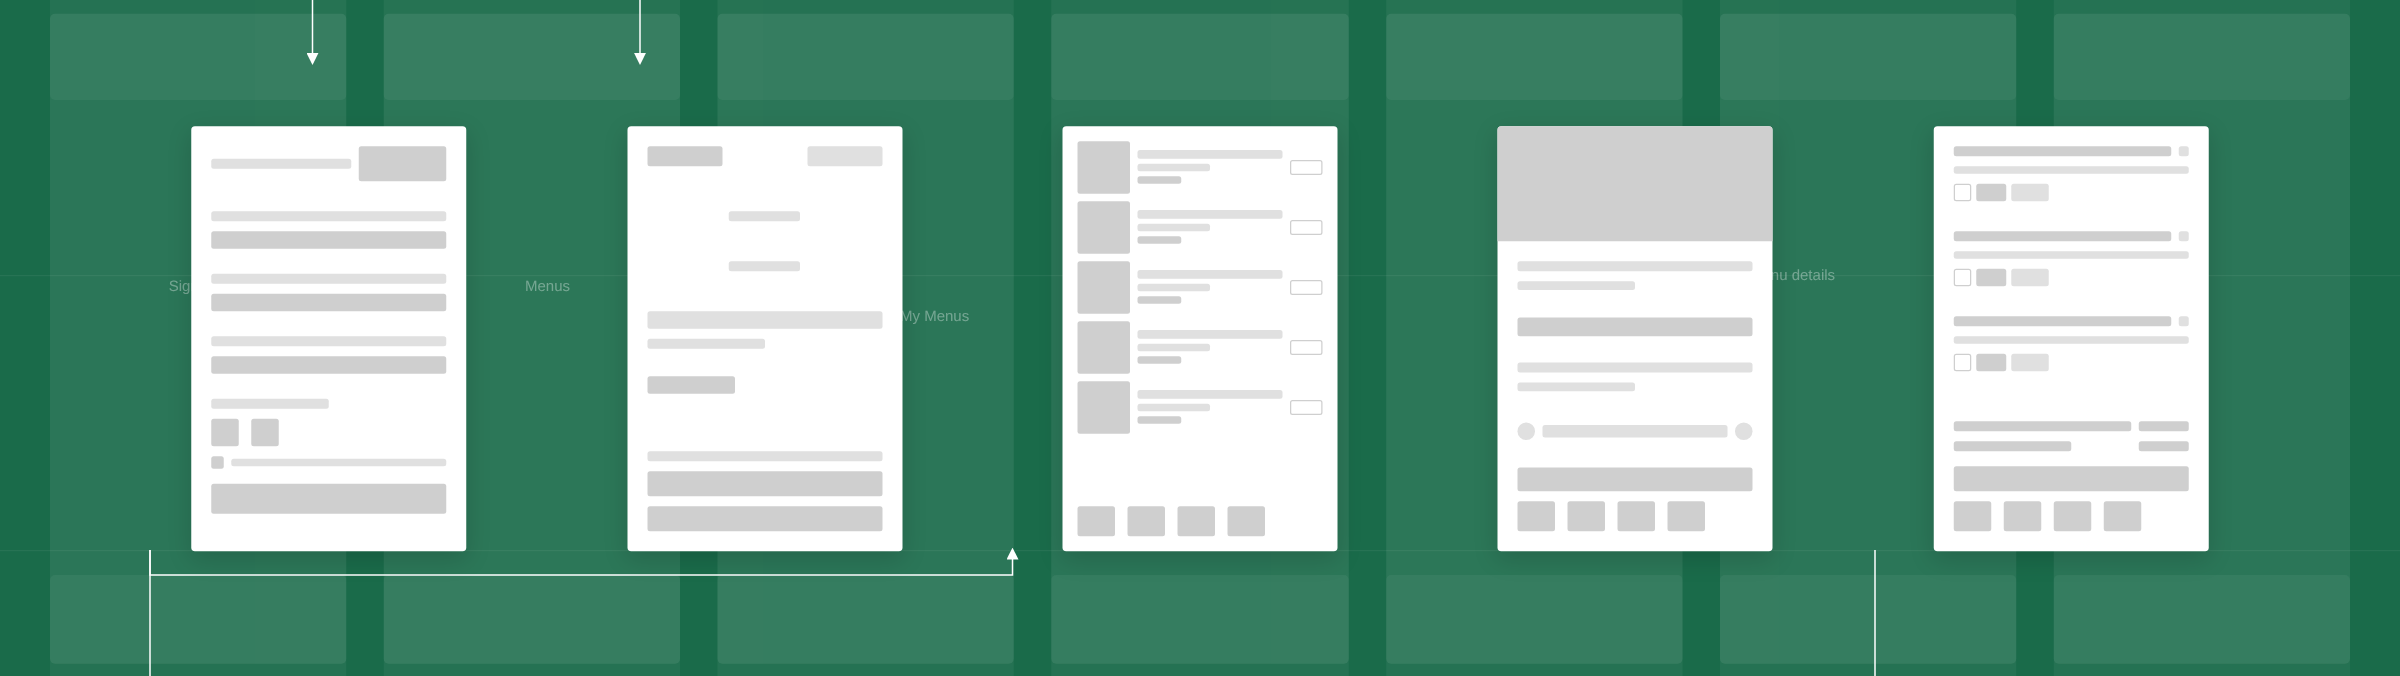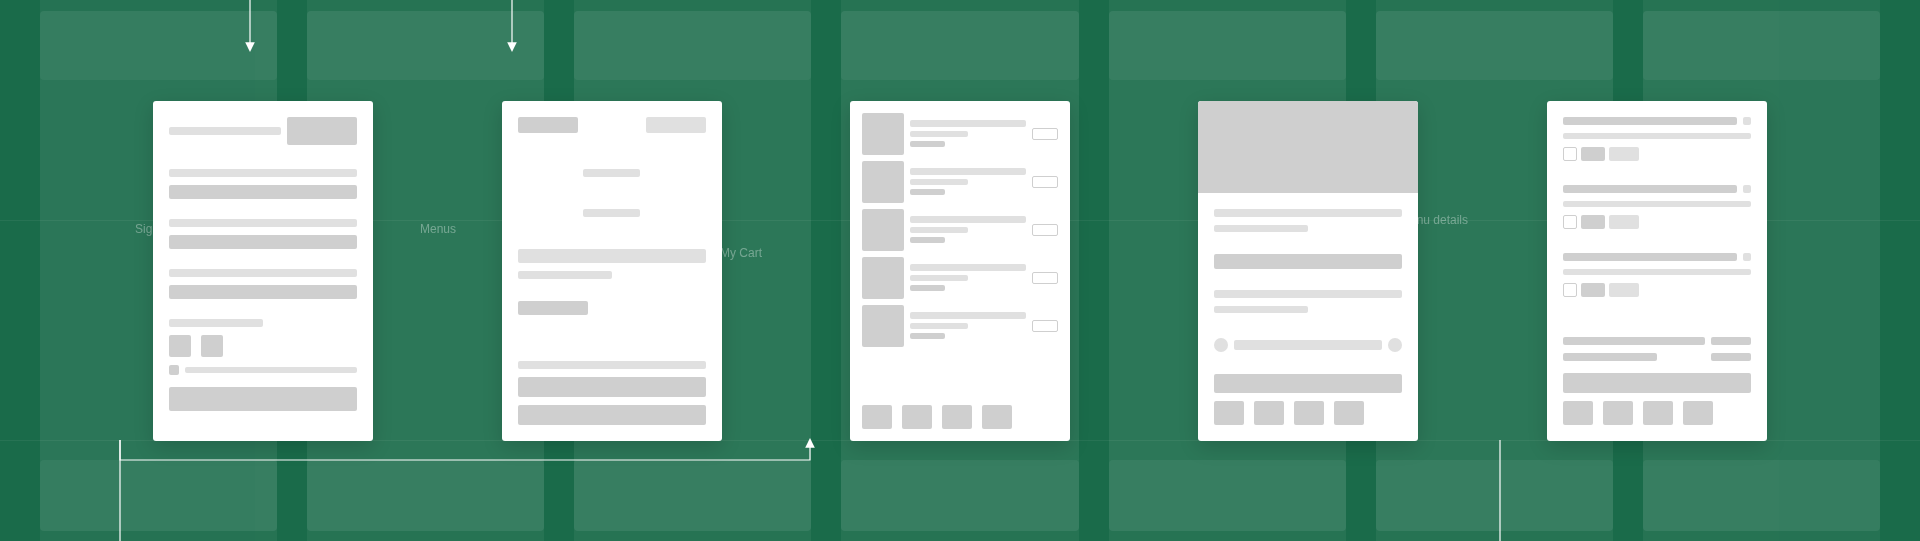--- a/index.html
+++ b/index.html
@@ -141,21 +141,21 @@
 </div>
 <div class="bg-grid-lines">
   <div class="bg-h1"></div>
     <div class="bg-h2"></div>
 </div>
 
 <span class="label" style="left:135px; top:222px;">Signup</span>
 <span class="label" style="left:280px; top:222px;">Login</span>
 <span class="label" style="left:420px; top:222px;">Menus</span>
 <span class="label" style="left:560px; top:222px;">Menu details</span>
-<span class="label" style="left:720px; top:246px;">My Cart</span>
+<span class="label" style="left:720px; top:246px;">My Menus</span>
 <span class="label" style="left:1250px; top:213px;">Menus</span>
 <span class="label" style="left:1400px; top:213px;">Menu details</span>
 
 <svg class="connector-svg">
   <defs>
     <marker id="arrow" viewBox="0 0 10 10" refX="8" refY="5" markerWidth="8" markerHeight="8" orient="auto">
       <path d="M 0 0 L 10 5 L 0 10 z" class="arrowhead"></path>
     </marker>
   </defs>
 

